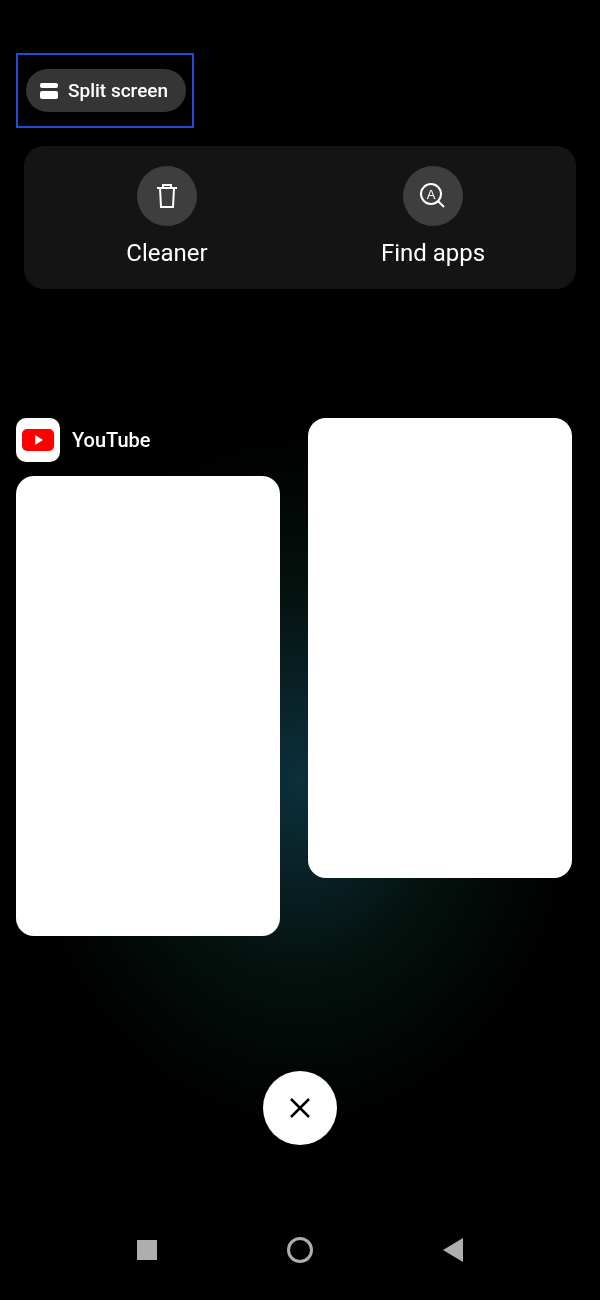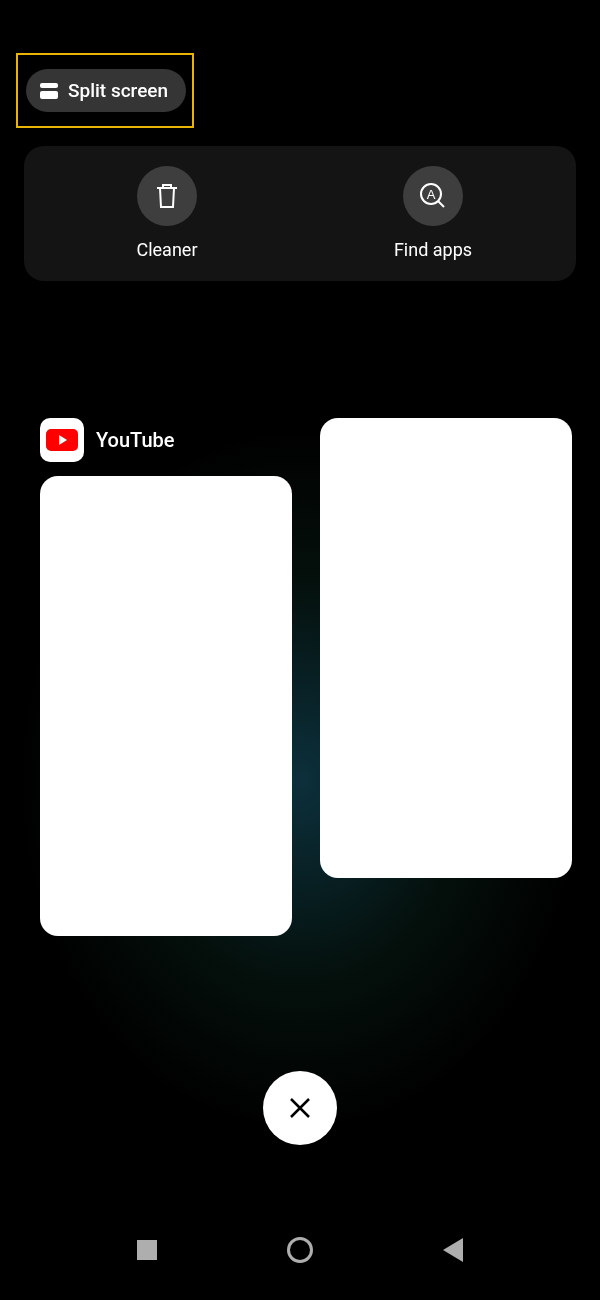--- a/index.html
+++ b/index.html
@@ -14,21 +14,21 @@
       position: relative;
     }
 
     
     .highlight-box {
       position: absolute;
       top: 53px;
       left: 16px;
       width: 178px;
       height: 75px;
-      border: 2px solid #eab308;
+      border: 2px solid #1d4ed8;
       display: flex;
       align-items: center;
       padding-left: 8px;
     }
     .split-btn {
       background: rgba(75, 75, 75, 0.7);
       border-radius: 30px;
       padding: 10px 18px 10px 14px;
       display: flex;
       align-items: center;
@@ -73,30 +73,30 @@
     .tool-icon {
       width: 60px;
       height: 60px;
       border-radius: 50%;
       background: rgba(80, 80, 80, 0.7);
       display: flex;
       align-items: center;
       justify-content: center;
     }
     .tool-label {
-      font-size: 18px;
+      font-size: 24px;
       line-height: 1.3;
       white-space: pre-line;
     }
 
     
     .recents {
       position: absolute;
       top: 418px;
-      left: 40px;
+      left: 16px;
       right: 28px;
       display: flex;
       gap: 28px;
     }
     .app-card {
       flex: 1;
       display: flex;
       flex-direction: column;
       cursor: pointer;
     }

